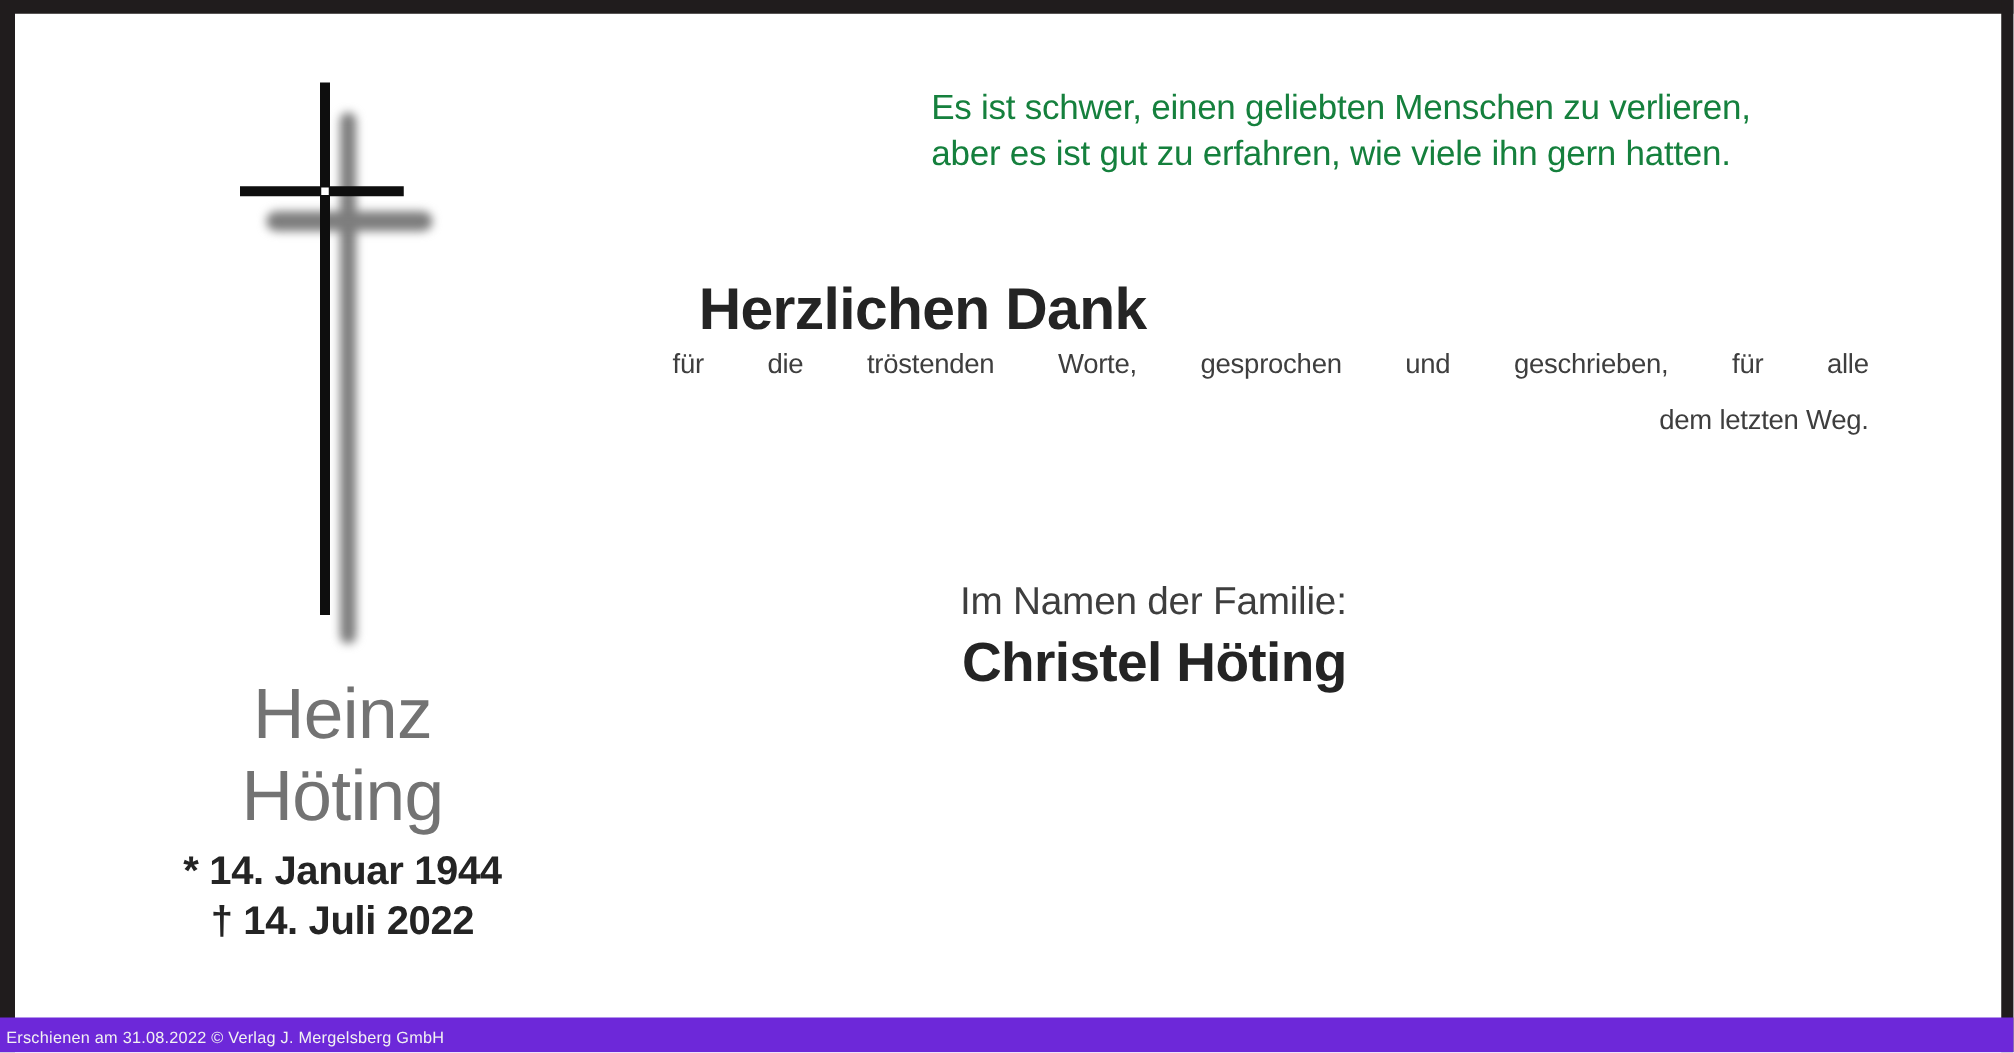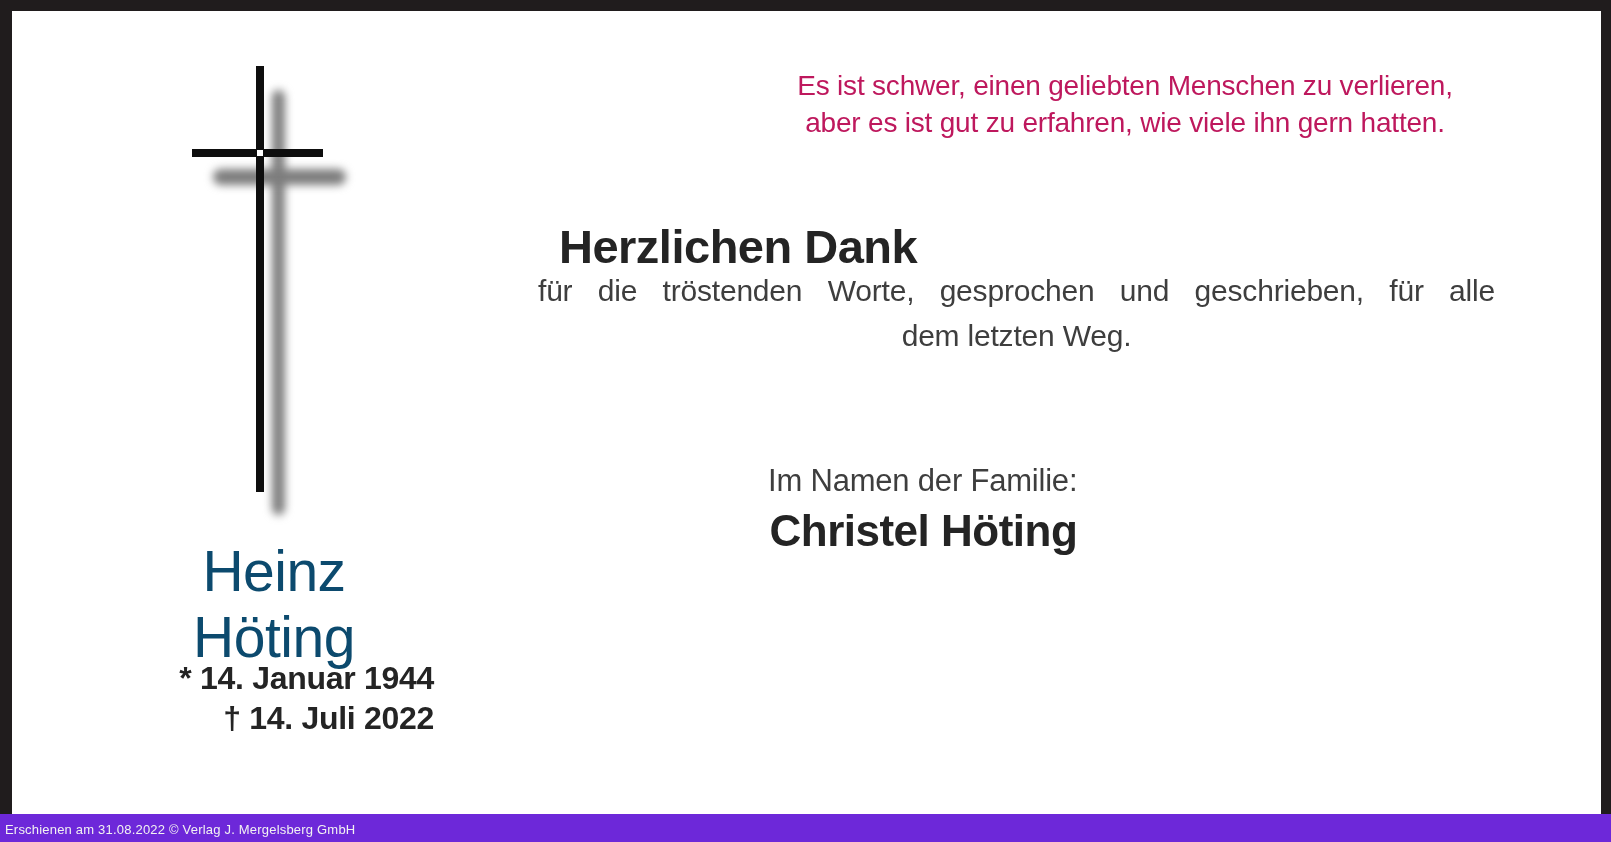--- a/index.html
+++ b/index.html
@@ -29,46 +29,46 @@
   .cross-shadow-h {
     position:absolute; left:213px; top:169px; width:133px; height:16px;
     background:#7d7d7d; border-radius:8px; filter:blur(4px);
   }
   .cross-bar-v   { position:absolute; left:256px; top:66px;  width:8px;   height:426px; background:#0e0e0e; }
   .cross-bar-h   { position:absolute; left:192px; top:149px; width:131px; height:8px;   background:#0e0e0e; }
   .cross-center  { position:absolute; left:257px; top:150px; width:6px;   height:6px;   background:#ffffff; }
   
   .deceased-name {
     position:absolute; left:114px; top:538px; width:320px;
-    text-align:center; color:#0c4a6e;
+    text-align:center; color:#737373;
     font-size:57px; line-height:66px; letter-spacing:-0.5px;
   }
   .deceased-dates {
-    position:absolute; left:114px; top:658px; width:320px;
-    text-align:right; color:#242424;
+    position:absolute; left:114px; top:676px; width:320px;
+    text-align:center; color:#242424;
     font-size:32px; line-height:40px; font-weight:700; letter-spacing:-0.3px;
   }
   
   .quote {
     position:absolute; left:745px; top:67px; width:760px;
-    color:#be185d; font-size:28px; line-height:37px; letter-spacing:-0.2px;
-    text-align:center;
+    color:#15803d; font-size:28px; line-height:37px; letter-spacing:-0.2px;
+    text-align:left;
   }
   .headline {
     position:absolute; left:543px; top:207px; margin:16px;
     color:#242424; font-size:47px; line-height:48px; font-weight:700; letter-spacing:-0.5px;text-align:center;
   }
   .para {
     position:absolute; color:#3e3e3e;
-    font-size:30px; line-height:45px; letter-spacing:-0.2px;
+    font-size:22px; line-height:45px; letter-spacing:-0.2px;
   }
   .thanks  { left:538px; top:268px; width:957px;  }
   .service { left:538px; top:628px; width:1013px; }
   .jline { text-align:justify; text-align-last:justify; }
-  .lline { text-align:center; }
+  .lline { text-align:right; }
   .family { position:absolute; left:768px; top:462px; }
   .family-intro {
     color:#3e3e3e; font-size:31px; line-height:38px; letter-spacing:-0.2px;
   }
   .family-name {
     margin-top:6px; color:#242424;
     font-size:44px; line-height:50px; font-weight:700; letter-spacing:-0.5px;text-align:right;
   }
 </style>
 </head>

